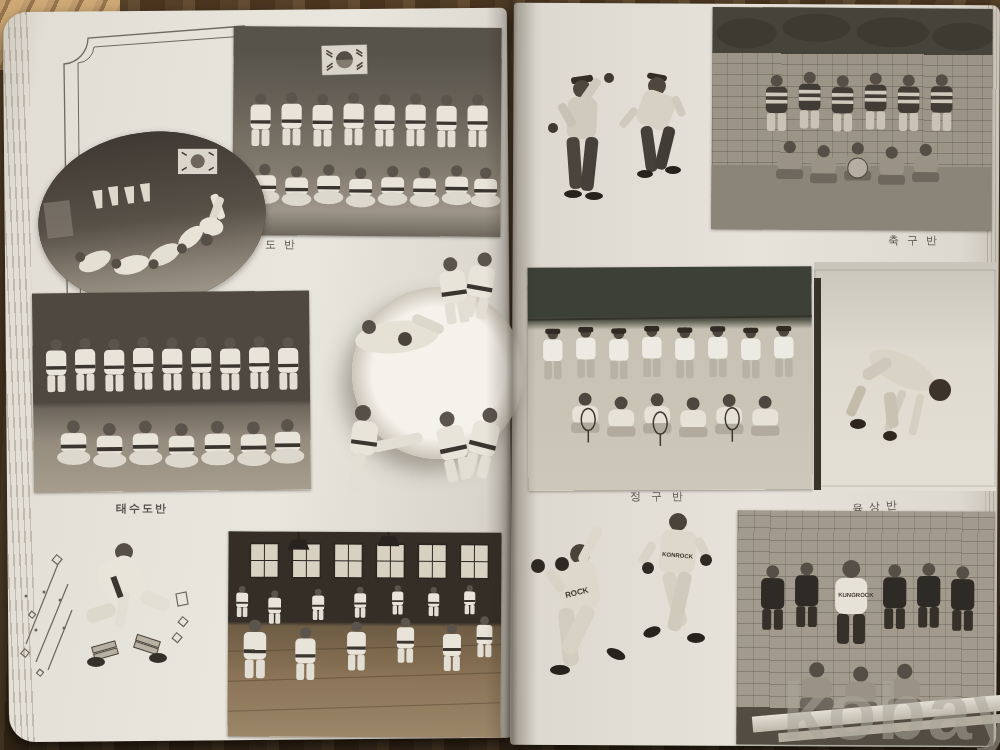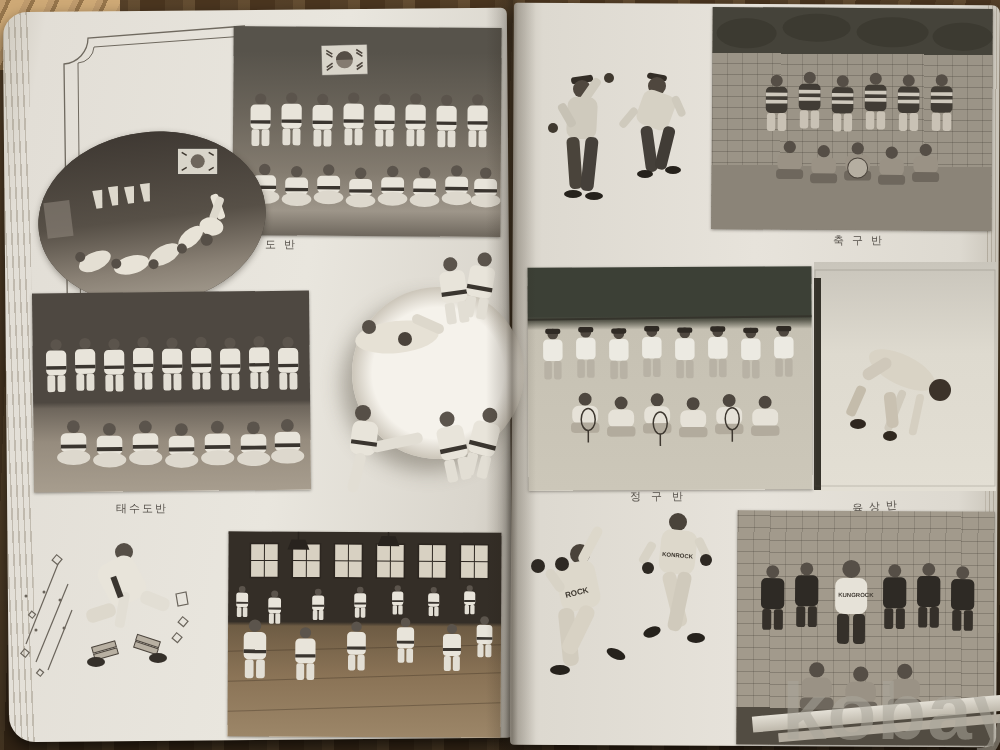--- a/index.html
+++ b/index.html
@@ -26,22 +26,22 @@
     box-shadow:0 6px 14px rgba(0,0,0,.6);}
   .page-right::before{content:"";position:absolute;right:0;top:0;bottom:0;width:12px;
     background:repeating-linear-gradient(90deg,rgba(110,98,78,.30) 0 1px,rgba(240,237,230,0) 1px 4px);}
   .gutter{position:absolute;left:486px;top:0;width:50px;height:750px;z-index:4;pointer-events:none;
     background:linear-gradient(90deg,rgba(0,0,0,0),rgba(40,32,22,.22) 40%,rgba(40,32,22,.45) 52%,rgba(40,32,22,.20) 64%,rgba(0,0,0,0));}
   .photo{position:absolute;z-index:3;overflow:hidden;box-shadow:0 1px 3px rgba(40,35,28,.45);}
   .decor{position:absolute;z-index:2;}
   .over{position:absolute;z-index:3;}
   .cap{position:absolute;z-index:3;font-size:11px;color:#55504a;white-space:nowrap;}
   .cap-judo{left:246px;top:237px;letter-spacing:8px;}
-  .cap-taesoodo{left:116px;top:501px;letter-spacing:2px;}
-  .cap-soccer{left:833px;top:233px;letter-spacing:8px;}
+  .cap-taesoodo{left:116px;top:501px;letter-spacing:2px;font-weight:bold;}
+  .cap-soccer{left:888px;top:233px;letter-spacing:8px;}
   .cap-tennis{left:630px;top:489px;letter-spacing:10px;text-align:right;}
   .cap-athletics{left:852px;top:499px;letter-spacing:6px;transform:rotate(-5deg);}
   .ph-judo{left:233px;top:27px;width:268px;height:209px;transform:rotate(0.4deg);
     background:linear-gradient(180deg,#57534b 0 12%,#6a645a 40%,#847c70 70%,#9e968a 88%,#6e675d 100%);}
   .ph-oval{left:38px;top:132px;width:228px;height:172px;transform:rotate(-7deg);
     border-radius:50%;background:#443e37;box-shadow:0 2px 6px rgba(40,35,28,.4);}
   .ph-taesoodo{left:33px;top:292px;width:277px;height:199px;transform:rotate(-0.6deg);
     background:linear-gradient(180deg,#4e4841 0 55%,#6e665c 58%,#968c7e 75%,#a79d8e 100%);}
   .ph-hall{left:228px;top:532px;width:273px;height:205px;transform:rotate(0.3deg);
     background:linear-gradient(180deg,#342e27 0 44%,#6e5c44 46%,#8a7356 70%,#9c8668 100%);}

